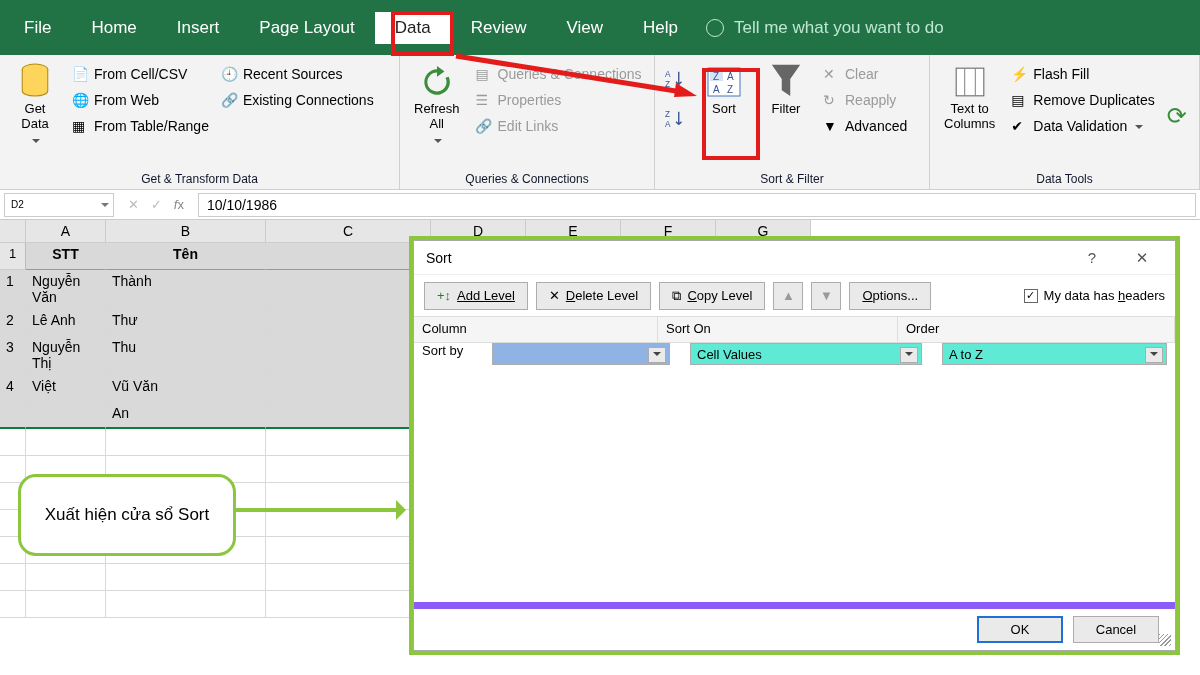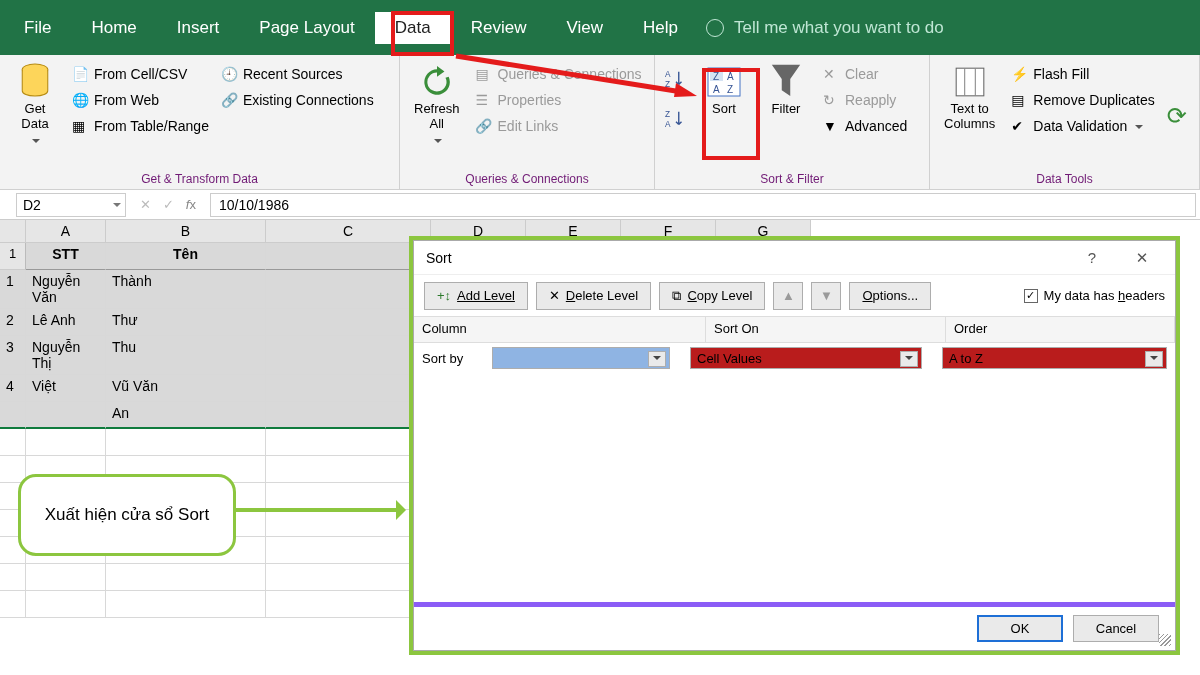--- a/index.html
+++ b/index.html
@@ -6,32 +6,32 @@
 body{width:1200px;height:675px;background:#fff;overflow:hidden;position:relative;font-size:13px}
 
 .tabbar{height:55px;background:#217346;display:flex;align-items:center;color:#fff;font-size:17px;padding:0 4px}
 .tab{padding:6px 20px;cursor:pointer}
 .tab.active{background:#fff;color:#222}
 .tellme{display:flex;align-items:center;gap:10px;margin-left:8px;color:#BFE6D4}
 .bulb{width:18px;height:18px;border:1.5px solid #BFE6D4;border-radius:50%;position:relative}
 
 .ribbon{height:135px;background:#F3F3F3;border-bottom:1px solid #d0d0d0;display:flex;position:relative}
 .group{border-right:1px solid #d0d0d0;padding:4px 10px 0;display:flex;flex-direction:column;justify-content:space-between}
-.group-label{text-align:center;color:#701a75;font-size:12px;padding:3px 0}
+.group-label{text-align:center;color:#0f172a;font-size:12px;padding:3px 0}
 .gbody{display:flex;gap:12px;flex:1;align-items:flex-start;padding-top:4px}
 .bigbtn{display:flex;flex-direction:column;align-items:center;justify-content:flex-end;gap:2px;padding:2px 4px;font-size:13px;text-align:center;min-width:50px}
 .bigbtn .ico{width:34px;height:34px;display:flex;align-items:center;justify-content:center}
 .vlist{display:flex;flex-direction:column;gap:4px;font-size:14px}
 .vlist>div{display:flex;align-items:center;gap:6px;min-height:22px}
 .mini-ico{width:16px;height:16px;display:inline-block}
 .dim{color:#9a9a9a}
 .arrow-down::after{content:"";display:inline-block;border:4px solid transparent;border-top-color:#555;margin-left:2px;transform:translateY(2px)}
 
 .fbar{height:30px;border-bottom:1px solid #ccc;display:flex;align-items:center;background:#fff}
-.namebox{width:110px;height:24px;border:1px solid #ccc;margin-left:16px;display:flex;align-items:center;padding:0 6px;font-size:14px;position:relative}
+.namebox{width:110px;height:24px;border:1px solid #ccc;margin-left:4px;display:flex;align-items:center;padding:0 6px;font-size:10px;position:relative}
 .namebox::after{content:"";border:4px solid transparent;border-top-color:#777;position:absolute;right:4px;top:9px}
 .fx-icons{display:flex;align-items:center;gap:12px;padding:0 14px;color:#888}
 .fx-input{flex:1;height:24px;border:1px solid #ccc;margin-right:4px;padding:0 8px;font-size:14px;display:flex;align-items:center}
 
 .sheet{display:grid;grid-template-columns:26px 80px 160px 165px repeat(4,95px);font-size:14px}
 .chd,.rhd,.corner{background:#E6E6E6;border-right:1px solid #ccc;border-bottom:1px solid #ccc;text-align:center;padding:3px 0}
 .chd{font-weight:400}
 .corner{background:#E6E6E6}
 .cell{border-right:1px solid #d8d8d8;border-bottom:1px solid #d8d8d8;padding:3px 6px;min-height:27px}
 .hdr{font-weight:700;text-align:center;background:#D9D9D9;border-bottom:1px solid #999}
@@ -53,26 +53,26 @@
 .dlg-title .sp{flex:1}
 .dlg-title .hbtn{width:42px;height:30px;display:flex;align-items:center;justify-content:center;color:#555;font-size:15px}
 .dlg-tb{height:42px;border-bottom:1px solid #ddd;display:flex;align-items:center;gap:8px;padding:0 10px}
 .dbtn{height:28px;border:1px solid #adadad;background:#eaeaea;padding:0 12px;display:flex;align-items:center;gap:6px;font-size:13px}
 .dbtn.sq{width:30px;padding:0;justify-content:center}
 .dlg-tb .sp{flex:1}
 .chk{display:flex;align-items:center;gap:6px}
 .chk .box{width:14px;height:14px;border:1px solid #666;display:flex;align-items:center;justify-content:center;font-size:11px;line-height:1}
 .dlg-head{height:26px;display:flex;background:#f5f5f5;border-bottom:1px solid #ddd;font-size:13px}
 .dh-col{padding:4px 8px;border-right:1px solid #ddd}
-.dlg-row{height:30px;display:flex;align-items:center;padding:0 8px;gap:20px}
-.combo{height:22px;border:1px solid #adadad;background:#b91c1c;display:flex;align-items:center;padding:0 6px;position:relative;font-size:13px}
+.dlg-row{height:30px;display:flex;padding:0 8px;gap:20px}
+.combo{height:22px;border:1px solid #adadad;background:#5eead4;display:flex;align-items:center;padding:0 6px;position:relative;font-size:13px}
 .combo::after{content:"";position:absolute;right:3px;top:3px;width:16px;height:14px;border:1px solid #adadad;background:#eaeaea}
 .combo .chev{position:absolute;right:8px;top:8px;border:4px solid transparent;border-top-color:#444;z-index:1}
 .combo.sel-blue{background:#8FB4E3}
-.dlg-foot{position:absolute;bottom:0;left:0;right:0;height:48px;border-top:5px solid #8b5cf6;display:flex;align-items:center;justify-content:flex-end;gap:10px;padding:0 16px}
+.dlg-foot{position:absolute;bottom:0;left:0;right:0;height:48px;border-top:7px solid #8b5cf6;display:flex;align-items:center;justify-content:flex-end;gap:10px;padding:0 16px}
 .btn{width:86px;height:27px;border:1px solid #adadad;background:#eaeaea;display:flex;align-items:center;justify-content:center;font-size:13px}
 .btn.primary{border:2px solid #1E6FD6}
 .resize{position:absolute;right:4px;bottom:4px;width:12px;height:12px;background:repeating-linear-gradient(135deg,#999 0 1px,transparent 1px 3px)}
 
 .i-database{width:30px;height:34px}
 .i-refresh{width:30px;height:30px}
 .i-sort-az,.i-sort-za{width:22px;height:22px;font-size:10px;line-height:10px;color:#365494}
 .i-filter{width:24px;height:28px}
 .i-txtcol{width:30px;height:30px}
 u{text-decoration:underline}
@@ -426,21 +426,21 @@
       <div class="dbtn">
           <span><u>O</u>ptions...</span>
         </div>
       <span class="sp"></span>
       <label class="chk">
           <span class="box">✓</span>
           <span>My data has <u>h</u>eaders</span>
         </label>
     </div>
     <div class="dlg-head">
-      <div class="dh-col" style="width:292px">Column</div>
+      <div class="dh-col" style="width:244px">Column</div>
       <div class="dh-col" style="width:240px">Sort On</div>
       <div class="dh-col" style="flex:1">Order</div>
     </div>
     <div class="dlg-row">
       <span style="width:50px">Sort by</span>
       <div class="combo sel-blue" style="width:178px">
           <span class="chev"></span>
         </div>
       <div class="combo" style="width:232px">
           <span>Cell Values</span>

